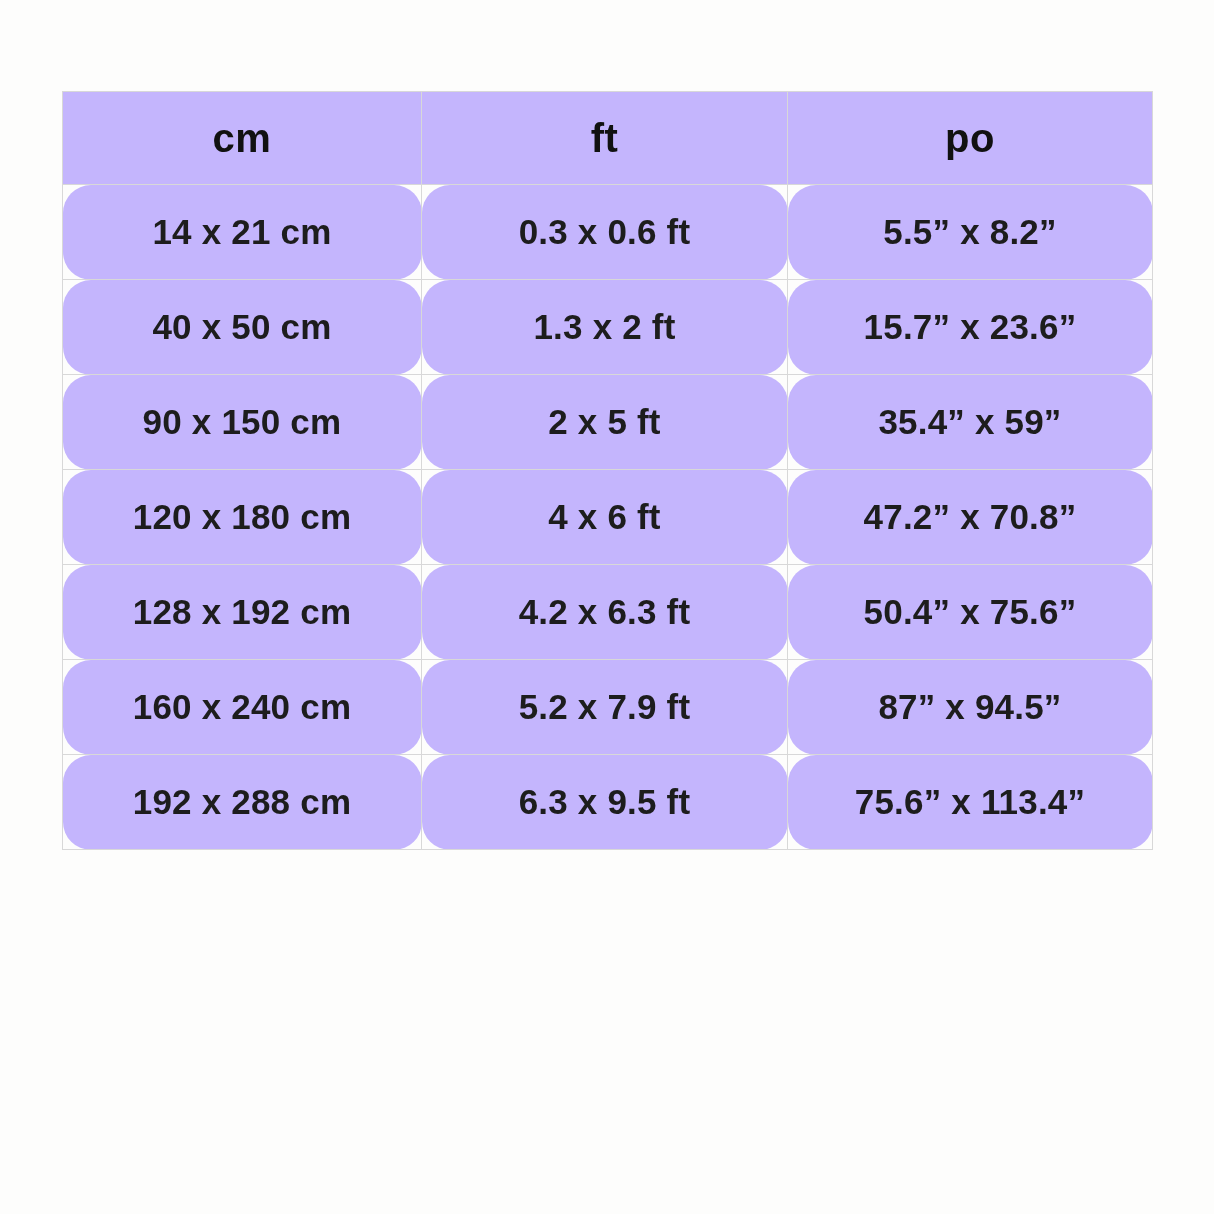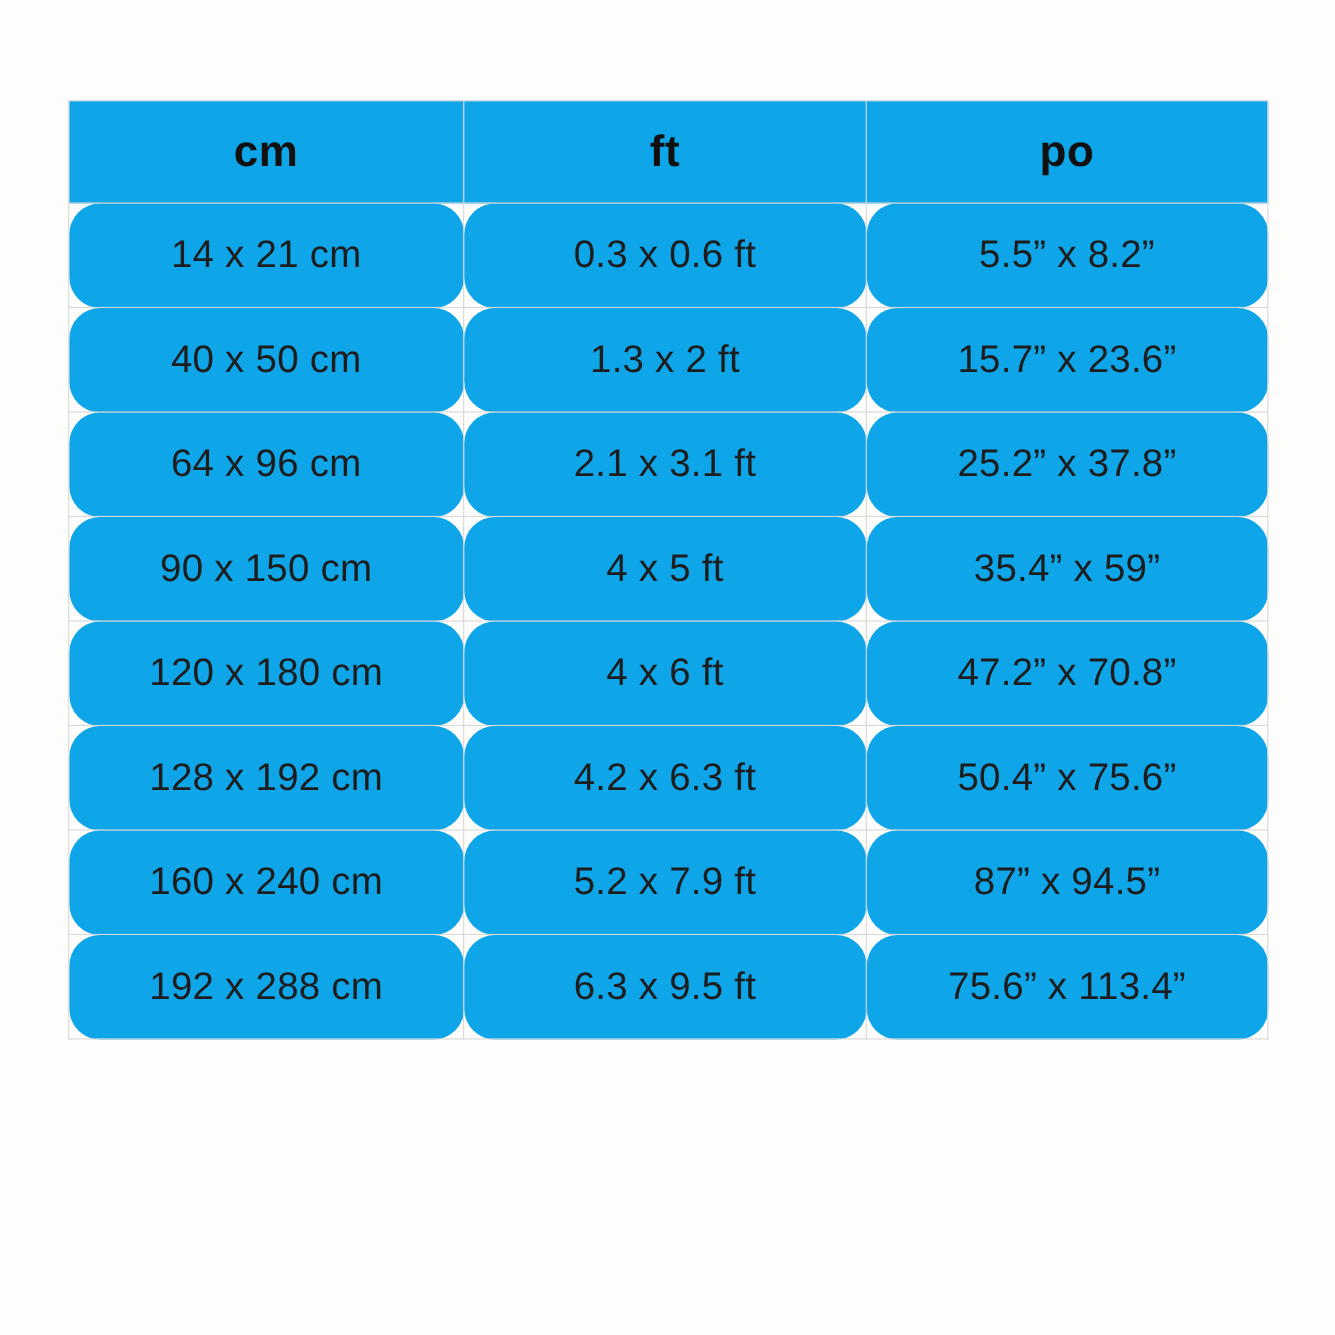--- a/index.html
+++ b/index.html
@@ -35,33 +35,33 @@
   table.size-table col.c1 { width: 359px; }
   table.size-table col.c2 { width: 366px; }
   table.size-table col.c3 { width: 365px; }
 
   table.size-table th,
   table.size-table td {
     border: 1px solid #d8d8d8;
     text-align: center;
     vertical-align: middle;
     padding: 0;
-    background: #0ea5e9;
+    background: #c4b5fd;
   }
   table.size-table thead th {
     height: 92px;
     font-size: 40px;
     font-weight: 700;
     letter-spacing: 0.5px;
     color: #111111;
   }
   table.size-table tbody td {
     height: 94px;
     font-size: 35px;
-    font-weight: 400;
+    font-weight: 700;
     color: #1d1d1d;
     letter-spacing: 0.2px;
     border-radius: 28px;
   }
   .cell-inner {
     display: block;
     line-height: 1.1;
     white-space: nowrap;
   }
 </style>
@@ -107,35 +107,24 @@
             </td>
           <td>
               <span class="cell-inner">1.3 x 2 ft</span>
             </td>
           <td>
               <span class="cell-inner">15.7” x 23.6”</span>
             </td>
         </tr>
         <tr>
           <td>
-              <span class="cell-inner">64 x 96 cm</span>
-            </td>
-          <td>
-              <span class="cell-inner">2.1 x 3.1 ft</span>
-            </td>
-          <td>
-              <span class="cell-inner">25.2” x 37.8”</span>
-            </td>
-        </tr>
-        <tr>
-          <td>
               <span class="cell-inner">90 x 150 cm</span>
             </td>
           <td>
-              <span class="cell-inner">4 x 5 ft</span>
+              <span class="cell-inner">2 x 5 ft</span>
             </td>
           <td>
               <span class="cell-inner">35.4” x 59”</span>
             </td>
         </tr>
         <tr>
           <td>
               <span class="cell-inner">120 x 180 cm</span>
             </td>
           <td>

